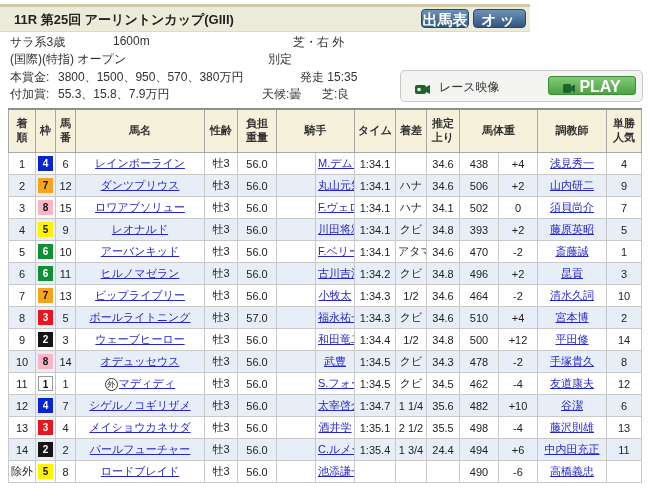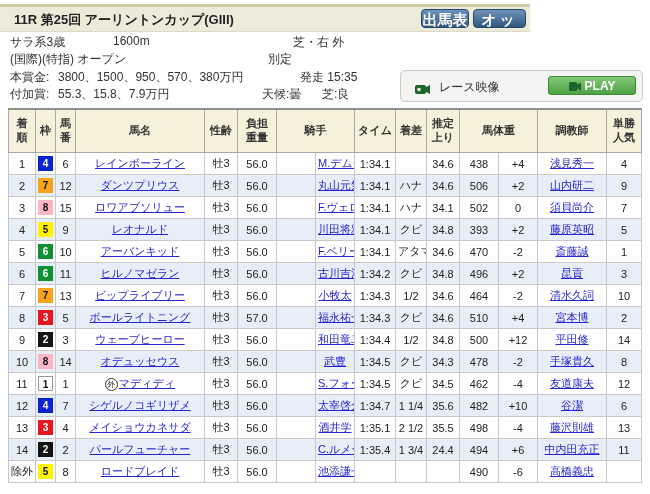--- a/index.html
+++ b/index.html
@@ -31,21 +31,21 @@
   .i-weather{left:262px;top:86px;}
   .i-turf{left:322px;top:86px;}
 
   
   .video-box{position:absolute;left:400px;top:70px;width:241px;height:30px;
              background:#f4f4f2;border:1px solid #c9c9c9;border-radius:5px;}
   .cam-icon{position:absolute;left:14px;top:10px;}
   .video-label{position:absolute;left:38px;top:8px;font-size:12px;color:#333;}
   .play-btn{position:absolute;right:6px;top:5px;width:88px;height:19px;border-radius:3px;
             background:linear-gradient(#83c878,#4da343);border:1px solid #3c8c35;
-            color:#fff;font-size:12px;font-weight:bold;text-align:center;line-height:19px;cursor:pointer;box-sizing:border-box;}
+            color:#fff;font-size:16px;font-weight:bold;text-align:center;line-height:19px;cursor:pointer;box-sizing:border-box;}
   .play-btn svg{vertical-align:-1px;margin-right:3px;}
 
   
   table.results{position:absolute;left:8px;top:108px;width:634px;border-collapse:collapse;
                 table-layout:fixed;font-size:11px;}
   table.results th{background:#f6f1da;color:#333;font-weight:bold;font-size:11px;
                    border:1px solid #a8a8a8;border-top:2px solid #8f8f8f;height:42px;
                    text-align:center;vertical-align:middle;line-height:1.25;white-space:pre-line;padding:0;}
   table.results td{border:1px solid #c9c9c9;height:21px;text-align:center;vertical-align:middle;
                    padding:0 2px;overflow:hidden;white-space:nowrap;}

